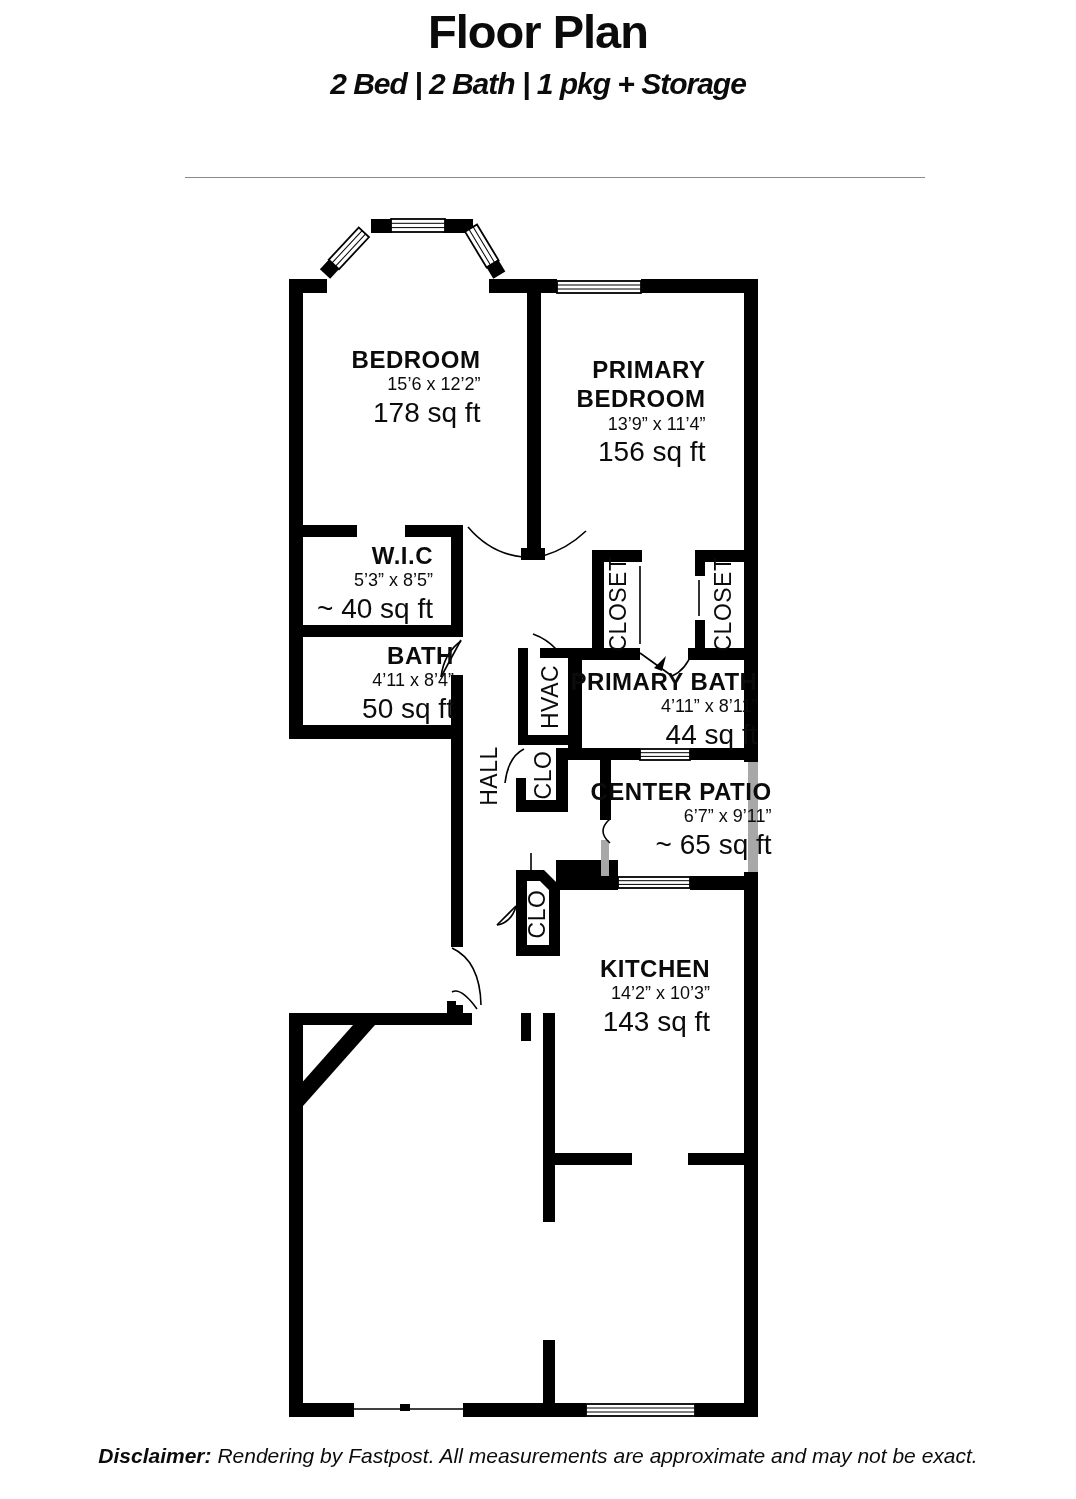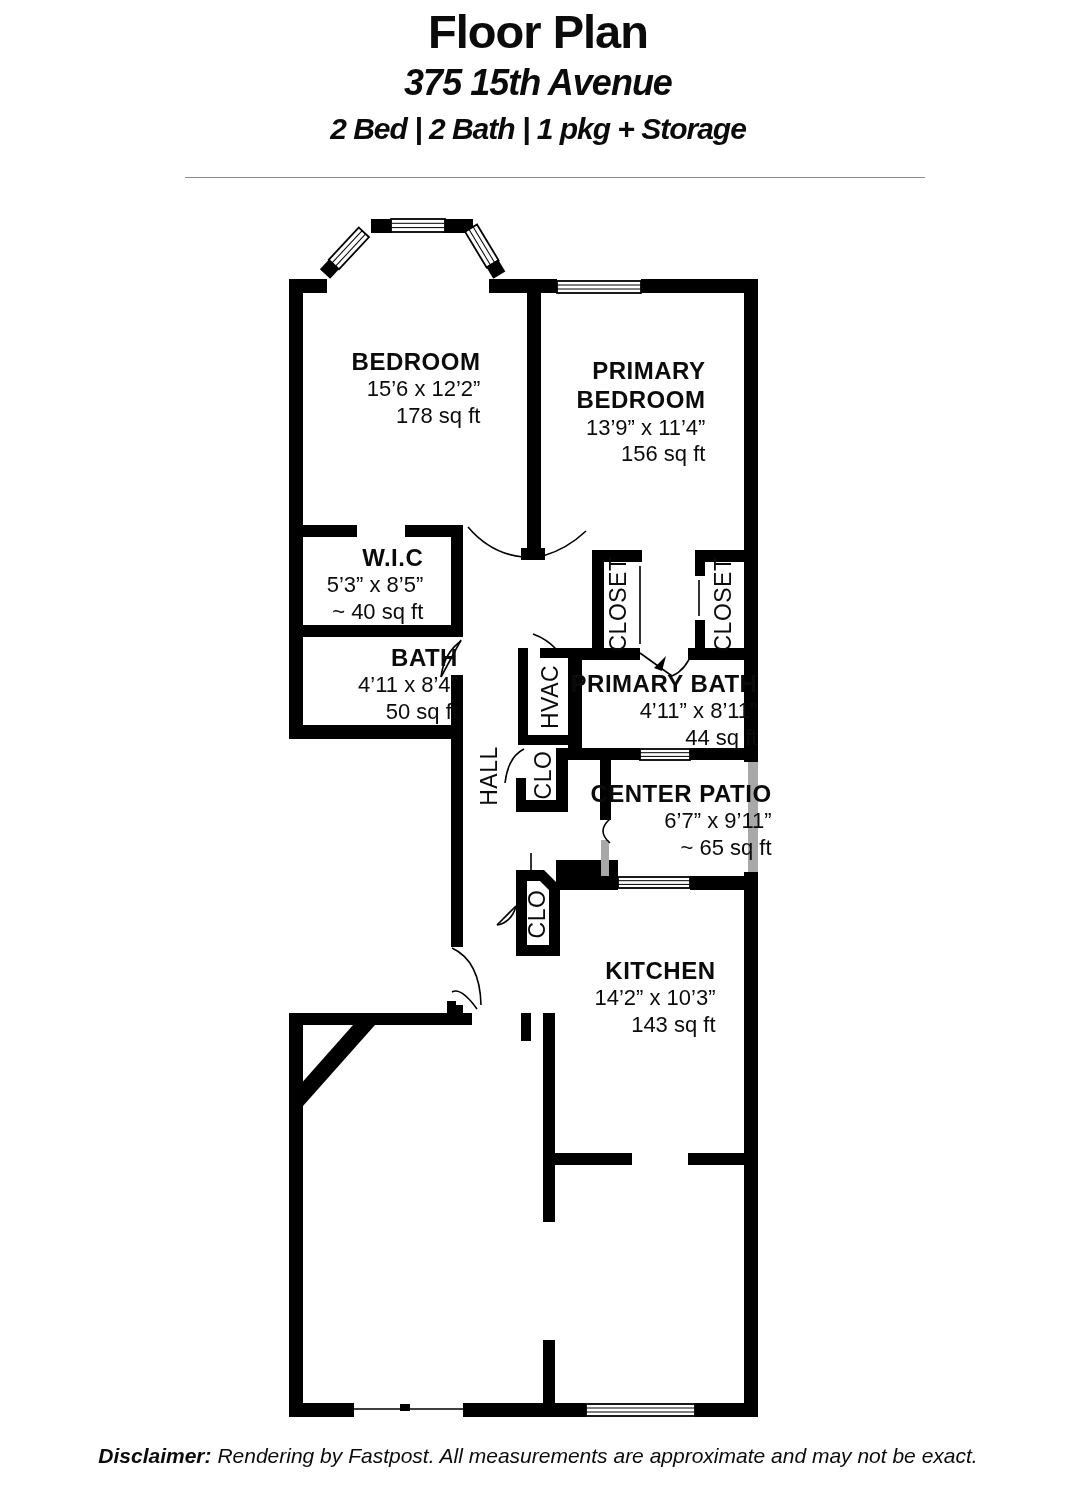--- a/index.html
+++ b/index.html
@@ -27,41 +27,40 @@
     position:absolute;left:185px;top:177px;width:740px;height:0;
     border-top:1.5px solid #8a8a8a;
   }
   
   .plan-svg{position:absolute;left:0;top:0;}
   .room-label{
     position:absolute;transform:translate(-50%,-50%);
     text-align:right;white-space:nowrap;line-height:1.22;
   }
   .room-label .rname{display:block;font-size:24px;font-weight:700;letter-spacing:0.5px;}
-  .room-label .rdims{display:block;font-size:22px;font-weight:400;}
-  .room-label .rarea{display:block;font-size:22px;font-weight:400;}
+  .room-label .rdims{display:block;font-size:18px;font-weight:400;}
+  .room-label .rarea{display:block;font-size:28px;font-weight:400;}
   .rot-label{
     position:absolute;transform:translate(-50%,-50%) rotate(-90deg);
     font-size:23px;font-weight:400;letter-spacing:0.5px;white-space:nowrap;
   }
   
   .footer{
     position:absolute;left:0;top:1444px;width:100%;
     text-align:center;font-size:21px;font-style:italic;
   }
   .footer .dis-label{font-weight:700;}
 </style>
 </head>
 <body>
 
 <div class="page">
 
   <div class="hdr">
     <div class="hdr-title">Floor Plan</div>
-    <div class="hdr-sub">375 15th Avenue</div>
     <div class="hdr-specs">2 Bed | 2 Bath | 1 pkg + Storage</div>
   </div>
   <div class="hdr-rule"></div>
 
   <svg class="plan-svg" width="1076" height="1499" viewBox="0 0 1076 1499">
 
     <g fill="#000000" stroke="none">
 
       <rect x="289" y="279" width="14" height="458"></rect>
       <rect x="289" y="279" width="38" height="14"></rect>

